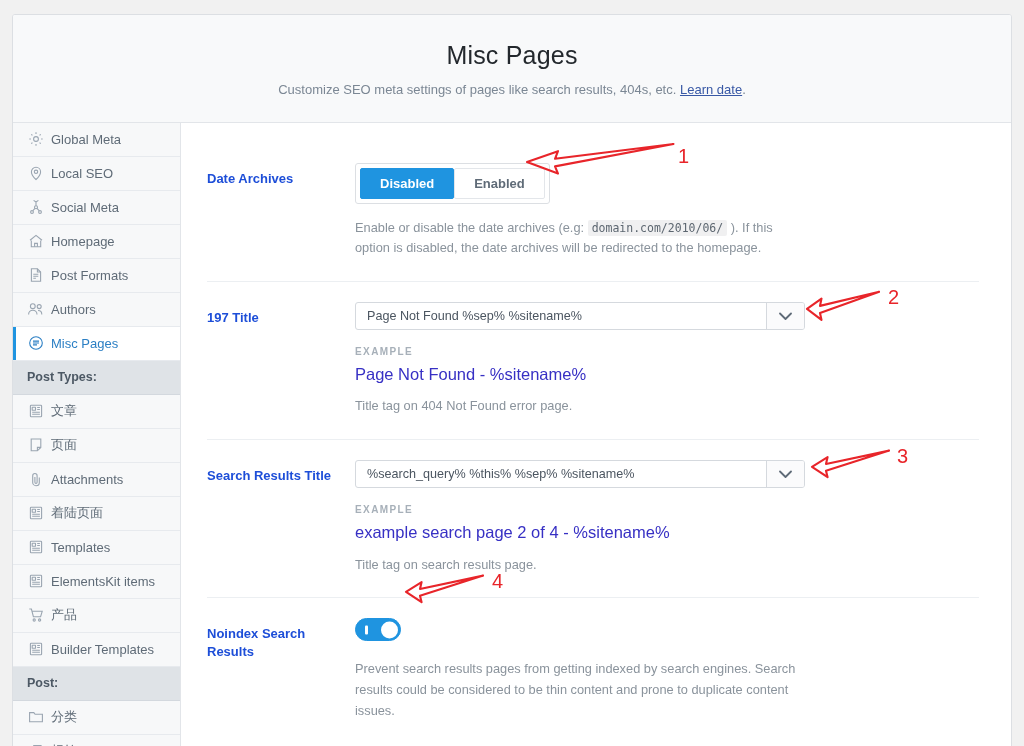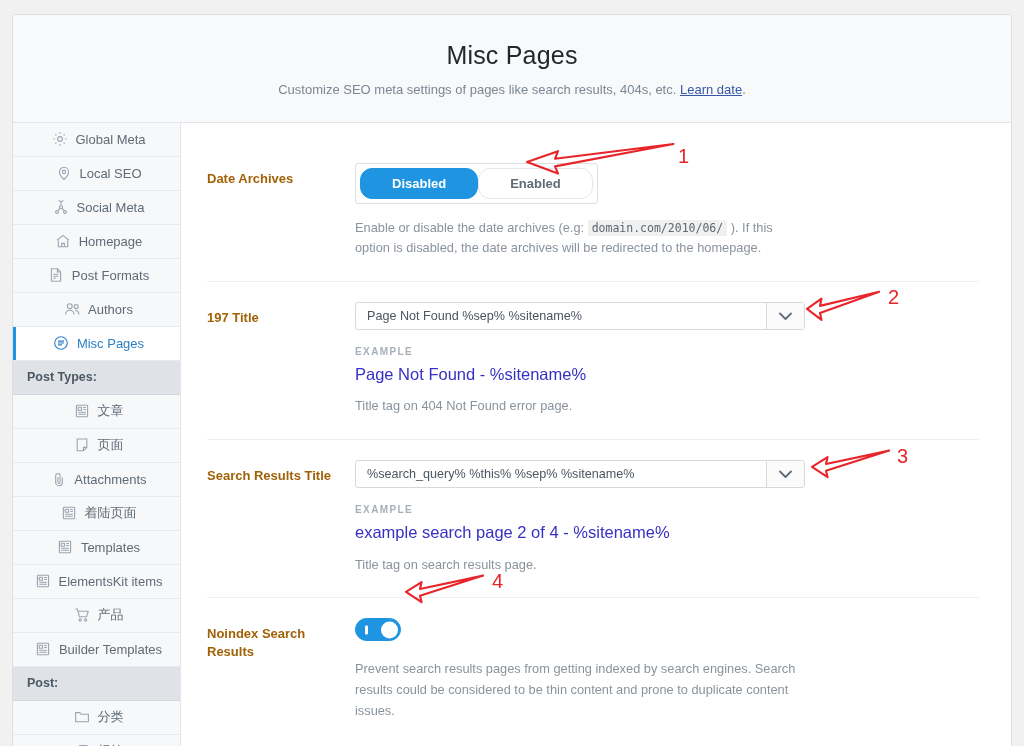--- a/index.html
+++ b/index.html
@@ -72,21 +72,20 @@
     height: 34px;
     padding: 0 10px 0 14px;
     border-bottom: 1px solid #e7eaee;
     font-size: 13px;
     color: #5f6b77;
     cursor: pointer;
     position: relative;
     background: #f7f8f9;
     white-space: nowrap;
     overflow: hidden;
-    justify-content: center;
   }
   .nav-item .ico {
     width: 17px; height: 17px;
     flex: 0 0 17px;
     display: inline-flex;
     align-items: center; justify-content: center;
     color: #9aa5b1;
   }
   .nav-item .ico svg { display: block; }
   .nav-item.active {
@@ -124,21 +123,21 @@
     align-items: flex-start;
     padding: 20px 0 22px 0;
     border-bottom: 1px solid #eceff2;
   }
   .setting-row:last-child { border-bottom: none; }
   .setting-label {
     width: 148px;
     flex: 0 0 148px;
     font-size: 13px;
     font-weight: bold;
-    color: #a16207;
+    color: #1d4ed8;
     padding-top: 7px;
     line-height: 1.35;
   }
   .setting-ctl { flex: 1 1 auto; min-width: 0; }
 
   .help {
     font-size: 12.8px;
     color: #8a939c;
     line-height: 1.62;
     margin-top: 14px;
@@ -159,23 +158,23 @@
     display: inline-flex;
     border: 1px solid #dcdfe3;
     border-radius: 3px;
     background: #fff;
     padding: 4px;
     gap: 0;
   }
   .seg-btn {
     font-size: 13px;
     font-weight: bold;
-    padding: 8px 31px;
+    padding: 8px 19px;
     border: 1px solid transparent;
-    border-radius: 12px;
+    border-radius: 2px;
     background: #fff;
     color: #5f6b77;
     cursor: pointer;
     line-height: 1;
   }
   .seg-btn.on {
     background: #1f94e0;
     color: #ffffff;
     border-color: #1f94e0;
   }

